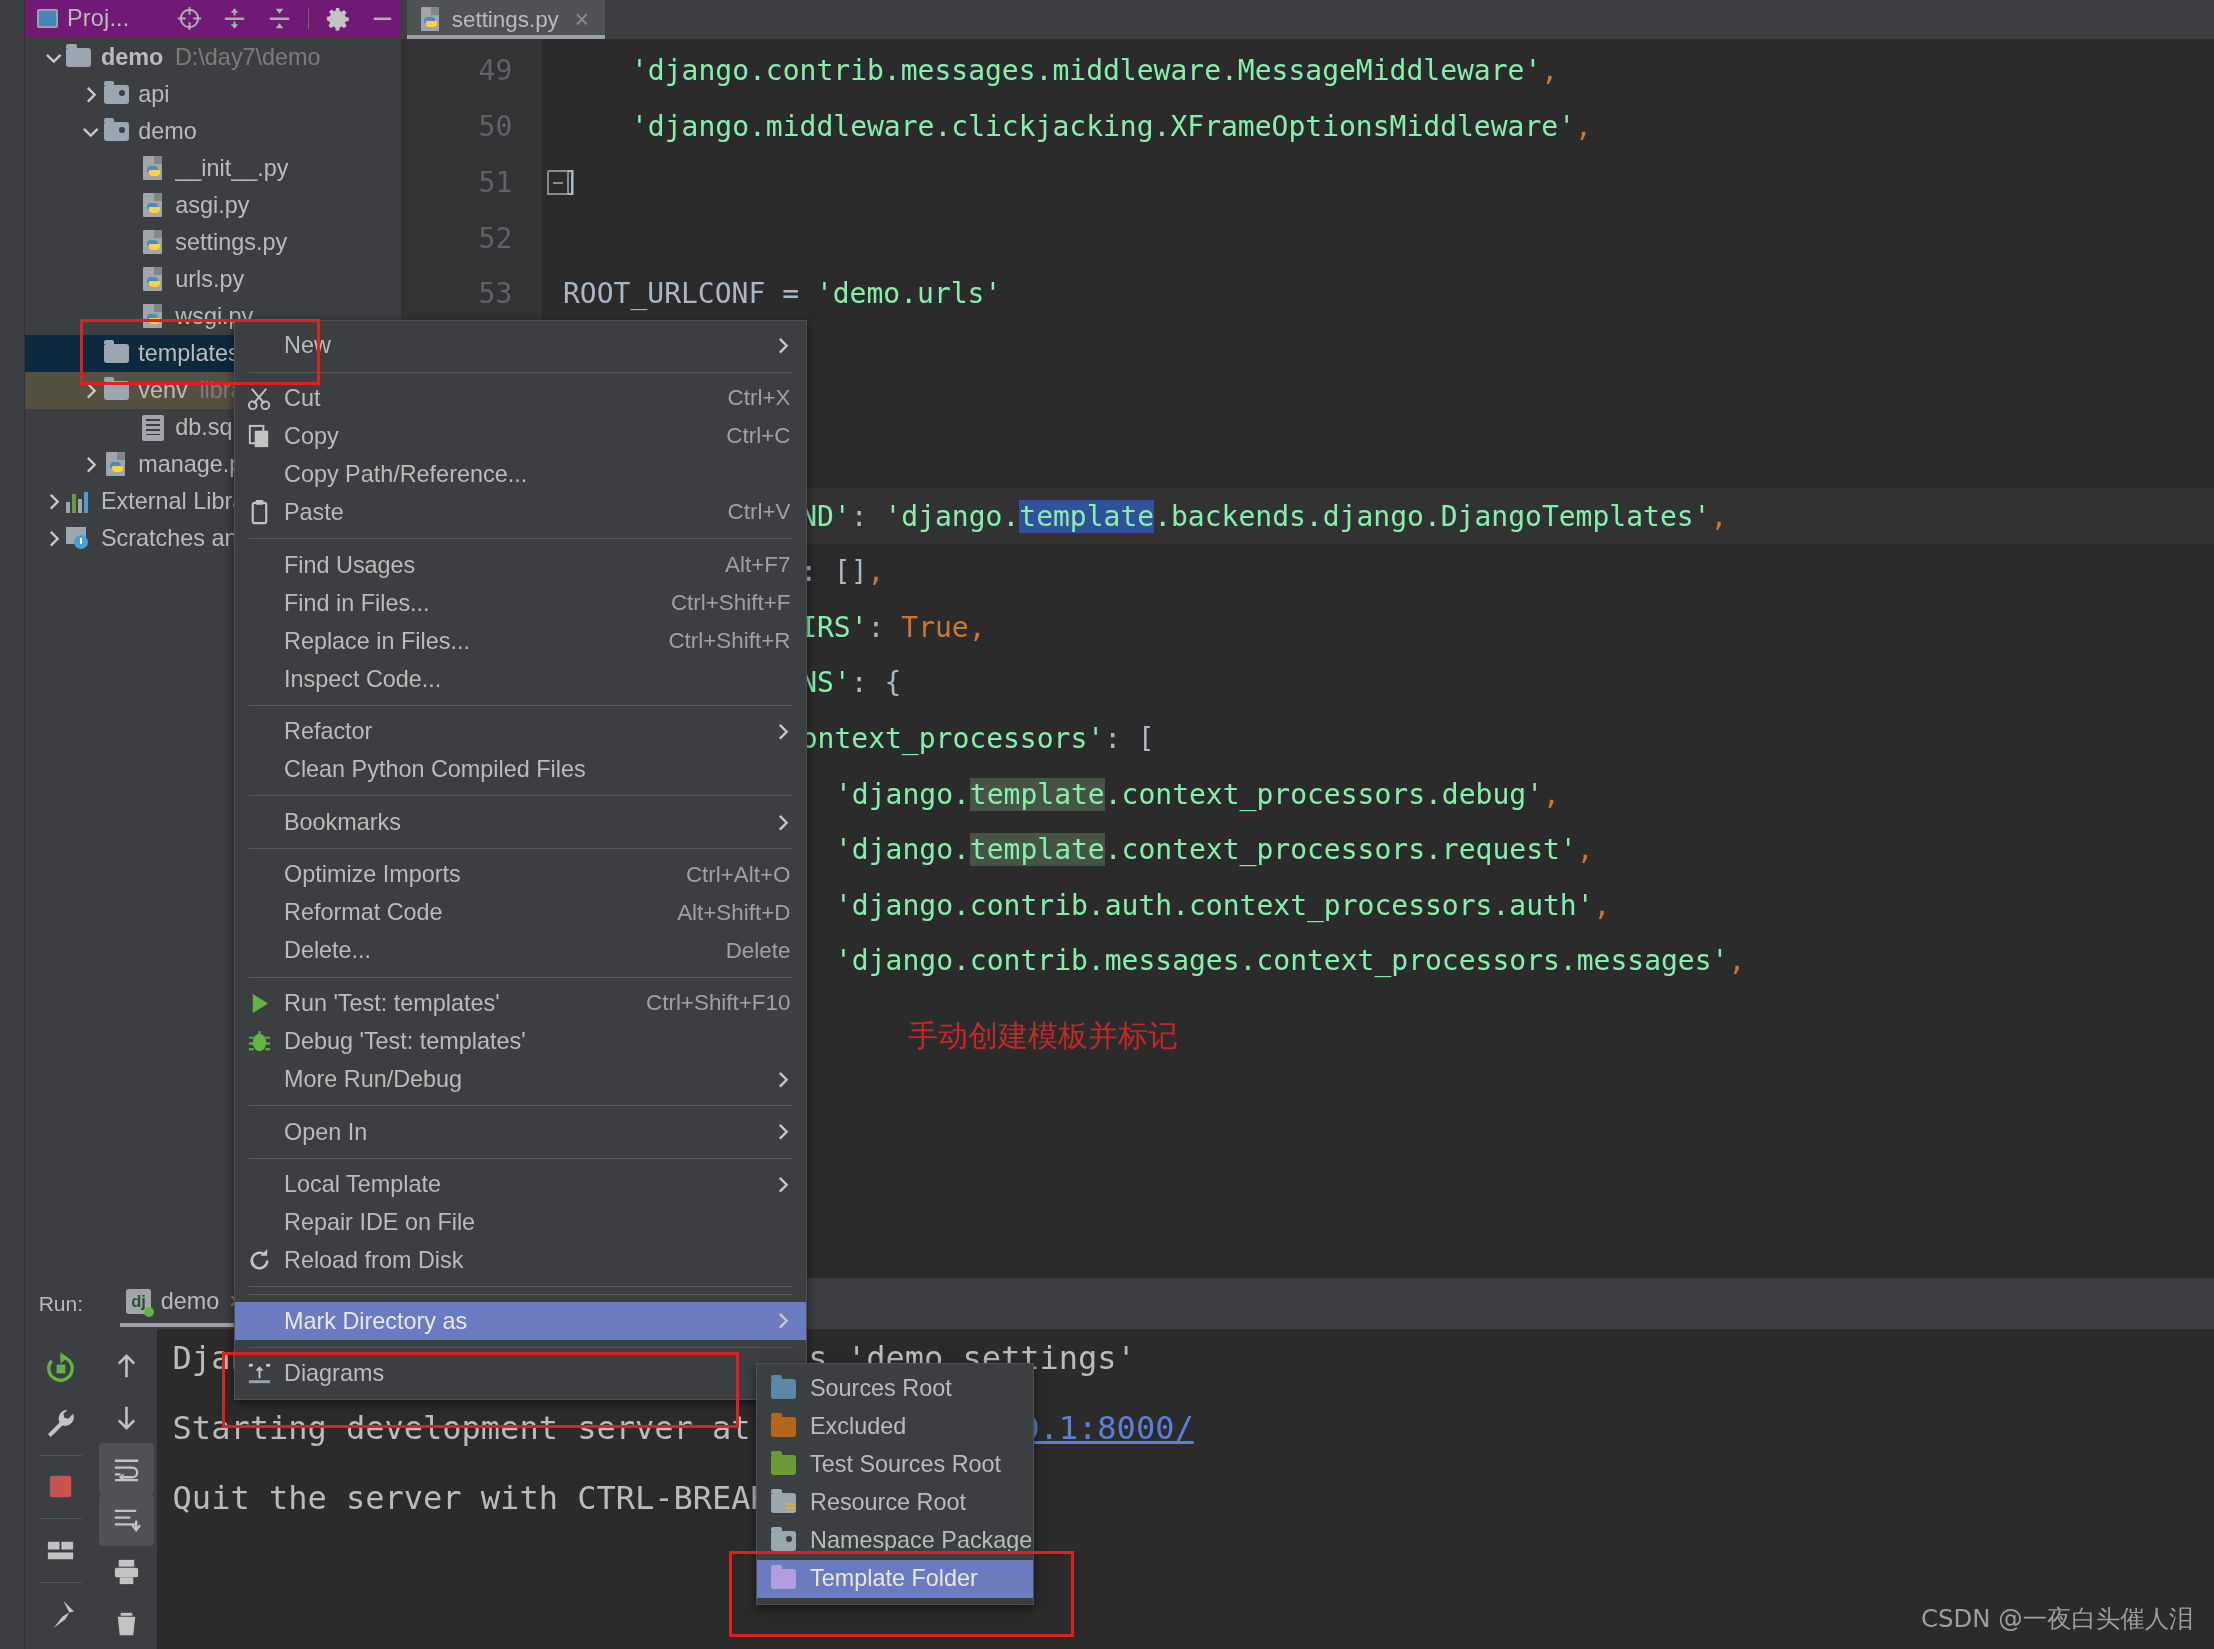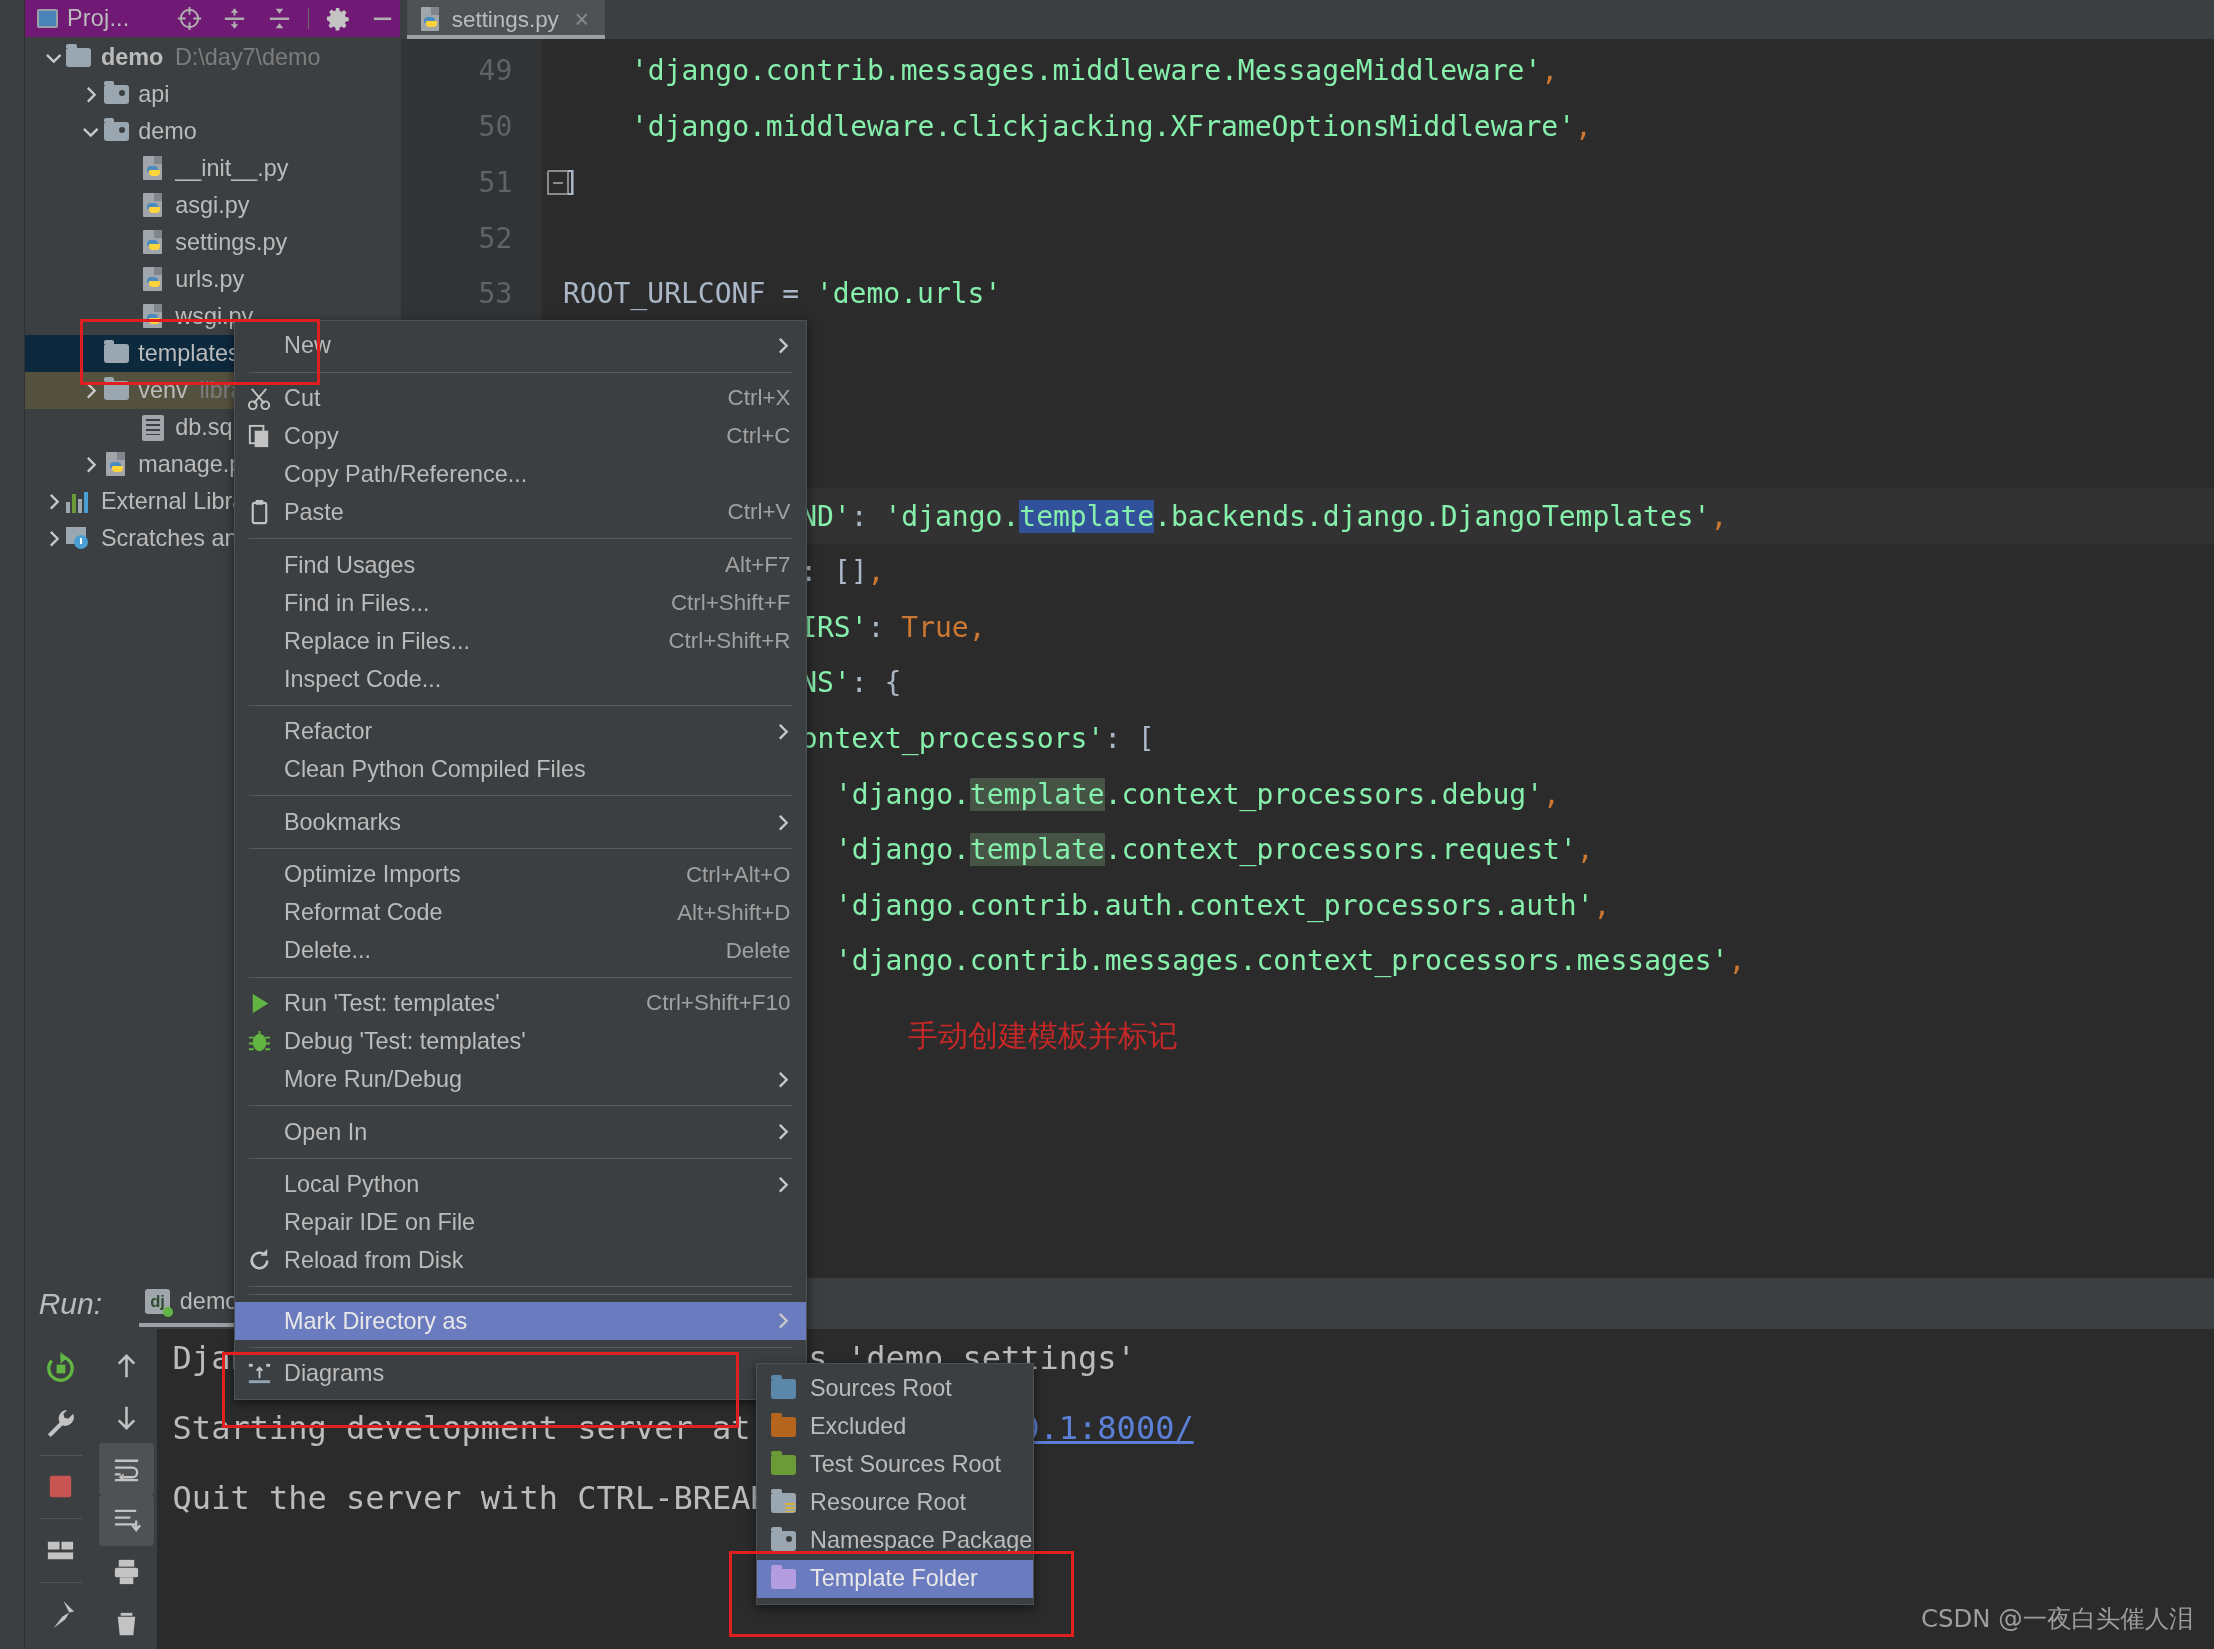--- a/index.html
+++ b/index.html
@@ -121,21 +121,21 @@
   .fold-mark::after { content:""; width:9.8px; height:2px; background:#8a8a8a; }
   .indent-guide { position:absolute; width:1px; background:#4d4d4d; }
 
   .annotation {
     position:absolute; color:#c62828; font-size:30px; font-family:"DejaVu Sans", sans-serif;
   }
 
   
   .run-panel { position:absolute; left:25px; top:1278px; right:0; bottom:0; background:#3c3f41; }
   .run-hdr { position:relative; height:51px; display:flex; align-items:center; background:#3c3f41; }
-  .run-lab { color:#bbbbbb; font-size:30px; margin-left:13.7px;font-style:italic; }
+  .run-lab { color:#bbbbbb; font-size:21px; margin-left:13.7px; }
   .run-tab { display:flex; align-items:center; gap:9.8px; margin-left:43px; color:#bbbbbb; font-size:23.4px; position:relative; padding-bottom:3.9px;}
   .run-tab .dj {
     width:25px; height:25px; background:#a0a6ab; border-radius:2.9px; color:#2e4f33;
     font-size:16.6px; font-weight:bold; display:flex; align-items:center; justify-content:center; position:relative;
   }
   .run-tab .dj .gdot { position:absolute; right:-2.9px; bottom:-2.9px; width:9.8px; height:9.8px; border-radius:50%; background:#62b543; }
   .run-tab .x { color:#8a8a8a; font-size:23.4px; }
   .run-tab .ul { position:absolute; left:-5.9px; right:-5.9px; bottom:-7.8px; height:3.9px; background:#9aa0a6; }
 
   .run-left { position:absolute; left:0; top:51px; width:71px; bottom:0; background:#3c3f41; display:flex; flex-direction:column; align-items:center; padding-top:11.7px; gap:0;}
@@ -673,21 +673,21 @@
         <span class="mlabel">Open In</span>
         <span class="mchev">
           <svg width="19.5" height="19.5" viewBox="0 0 20 20">
             <path d="M7 3l7 7-7 7" fill="none" stroke="#c8c8c8" stroke-width="2.4"></path>
           </svg>
         </span>
       </div>
       <div class="msep"></div>
       <div class="mi">
         <span class="mic"></span>
-        <span class="mlabel">Local Python</span>
+        <span class="mlabel">Local Template</span>
         <span class="mchev">
           <svg width="19.5" height="19.5" viewBox="0 0 20 20">
             <path d="M7 3l7 7-7 7" fill="none" stroke="#c8c8c8" stroke-width="2.4"></path>
           </svg>
         </span>
       </div>
       <div class="mi">
         <span class="mic"></span>
         <span class="mlabel">Repair IDE on File</span>
       </div>

